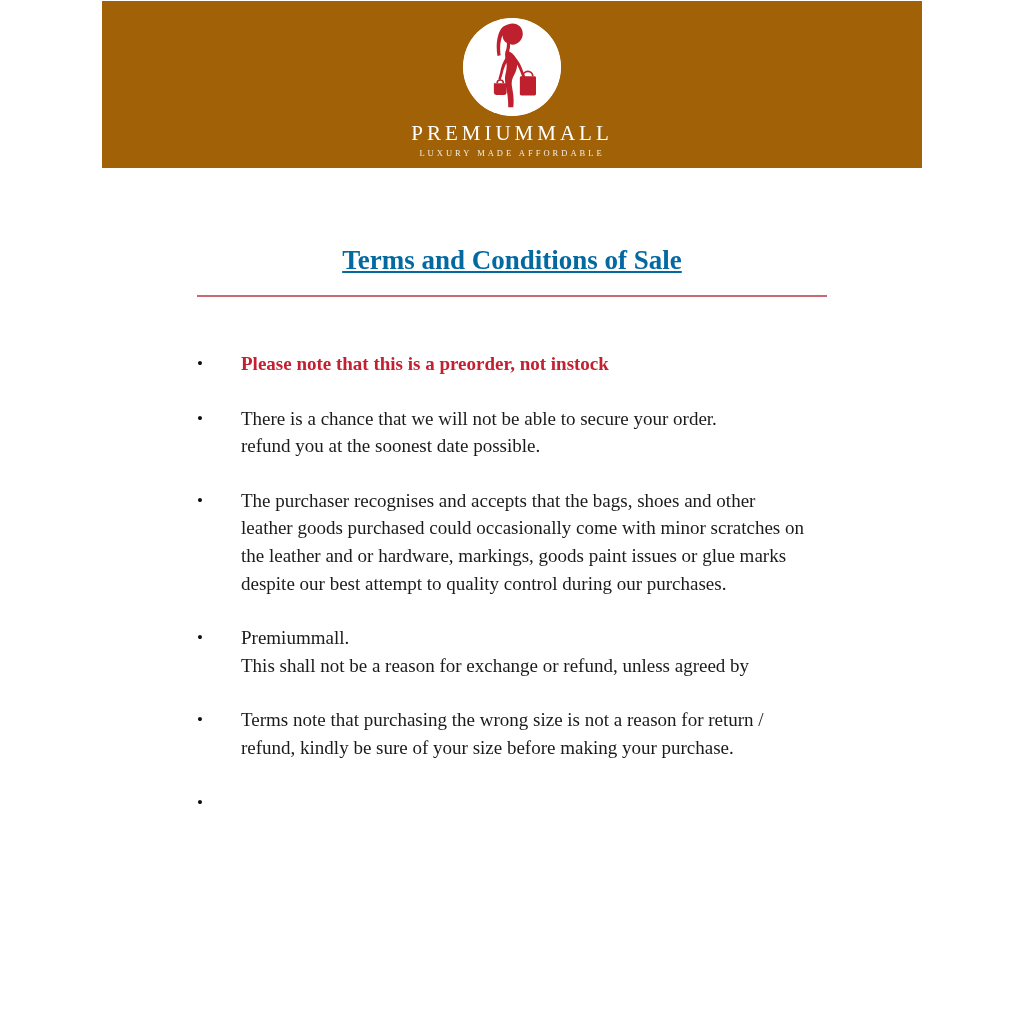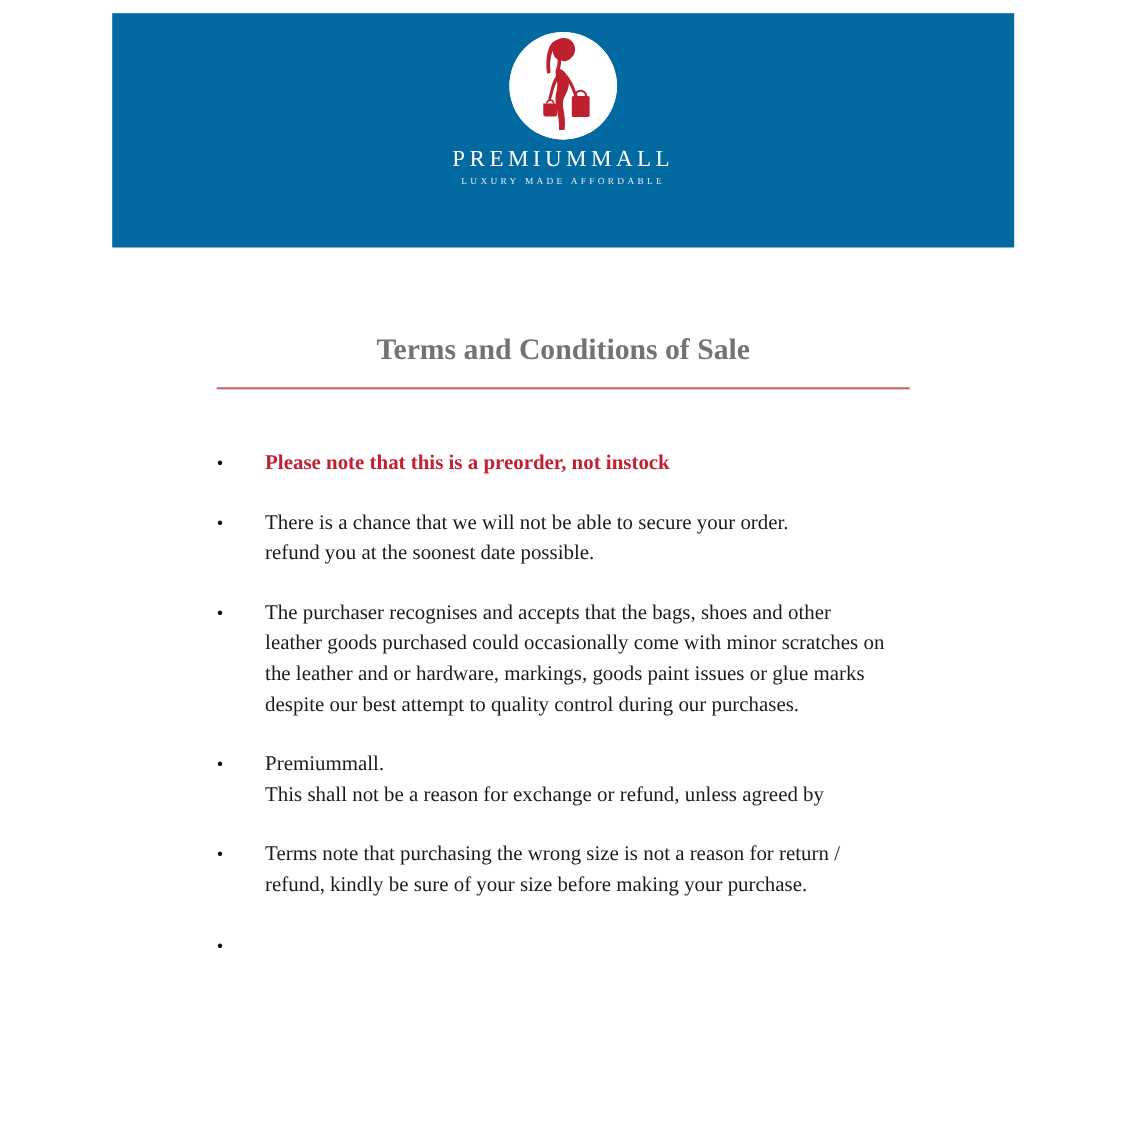--- a/index.html
+++ b/index.html
@@ -1,43 +1,44 @@
 <!DOCTYPE html>
 <html><head>
 <meta charset="utf-8">
 <style>
   * { margin:0; padding:0; box-sizing:border-box; }
   html,body { width:1024px; height:1024px; background:#ffffff; overflow:hidden; }
   body { font-family:"Liberation Serif", serif; color:#1b1b1b; }
 
   .header {
-    width:820px; height:213px; margin:12px auto;
-    background:#0369a1;
+    width:820px; height:167px; margin:1px auto;
+    background:#a16207;
     display:flex; flex-direction:column; align-items:center;
   }
   .logo-circle {
     width:98px; height:98px; margin-top:17px;
     border-radius:50%; background:#ffffff;
     display:flex; align-items:center; justify-content:center;
     overflow:hidden;
   }
   .logo-circle svg { width:98px; height:98px; display:block; }
   .brand-name {
     margin-top:5px; color:#ffffff;
     font-size:21px; letter-spacing:4px; font-weight:400;
   }
   .brand-tagline {
     margin-top:2px; color:rgba(255,255,255,0.88);
     font-size:8.5px; letter-spacing:3px;text-align:center;
   }
 
   .doc-title {
     margin-top:76px; text-align:center;
-    font-size:27px; font-weight:bold; color:#737373;
+    font-size:27px; font-weight:bold; color:#0369a1;
     line-height:33px;
+    text-decoration:underline;
   }
   .divider {
     width:630px; height:2px; margin:18px auto 0 auto;
     background:#C96A73;
   }
 
   .terms-list { margin-top:53px; padding-left:197px; }
   .term-item { display:flex; margin-bottom:27px; }
   .term-bullet {
     width:44px; flex:0 0 44px;

